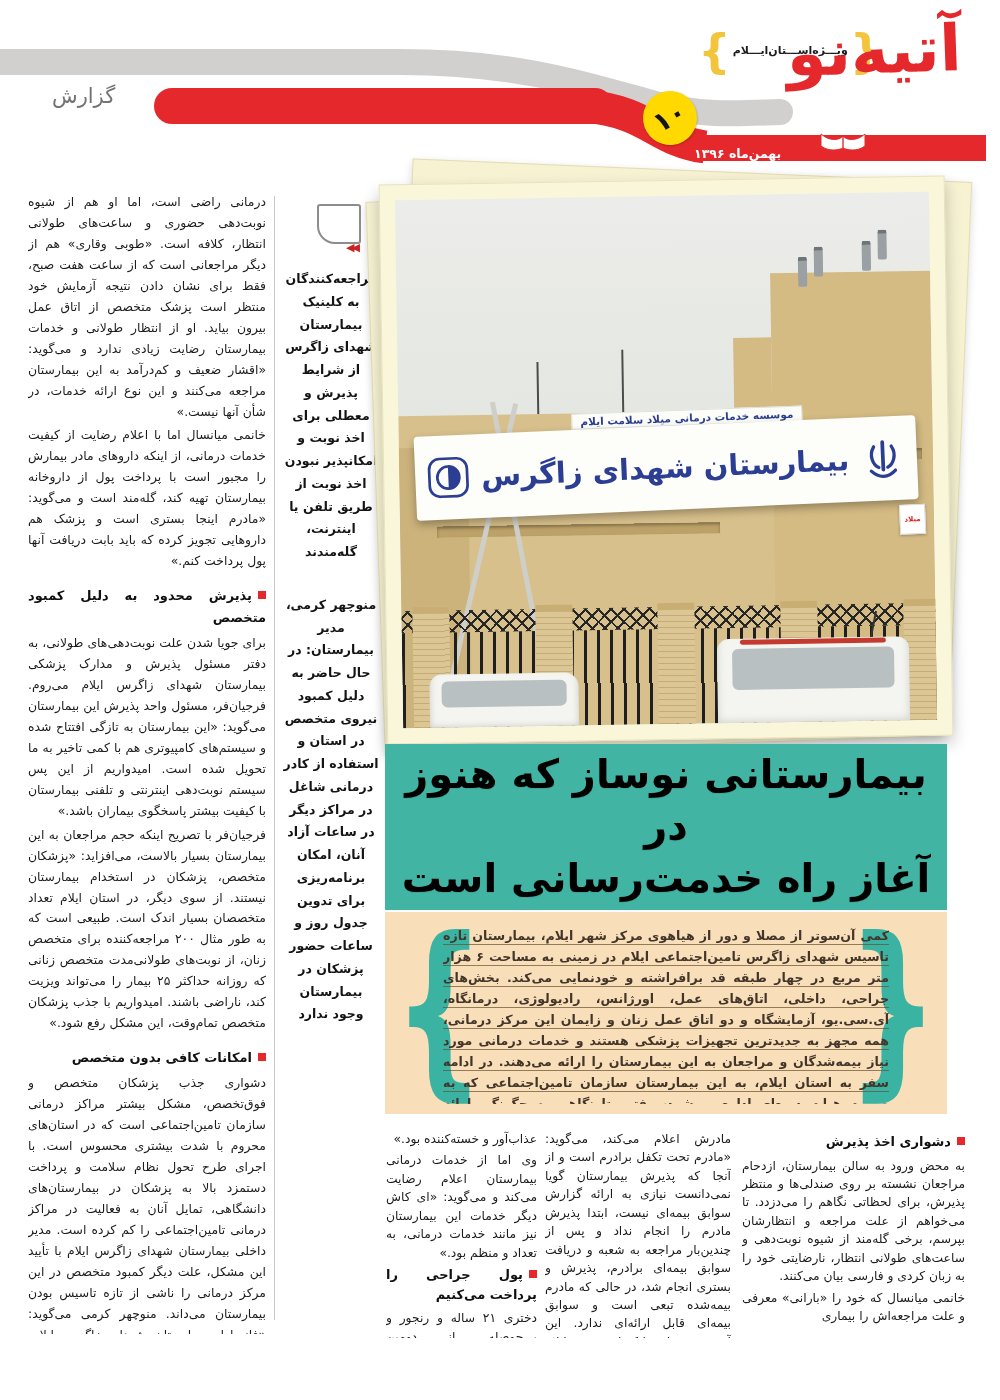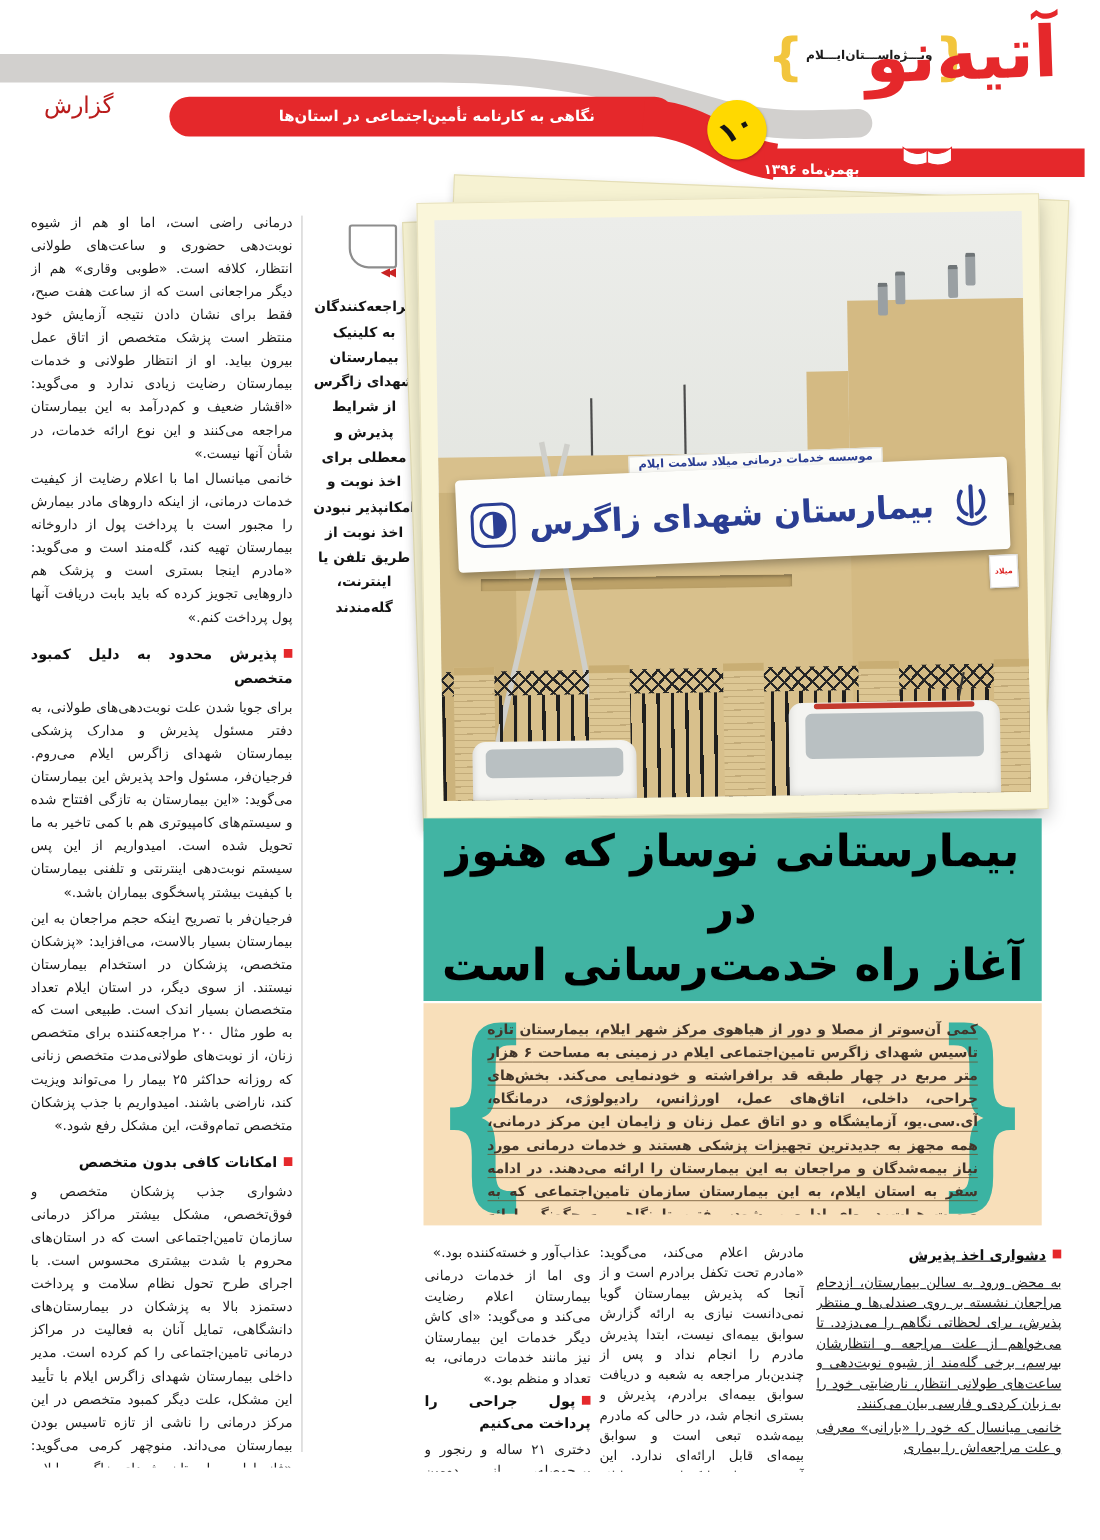--- a/index.html
+++ b/index.html
@@ -1,20 +1,20 @@
 <!DOCTYPE html>
 <html lang="fa"><head>
 <meta charset="utf-8">
 <style>
   html,body{margin:0;padding:0;background:#888;}
   .page{position:relative;width:1000px;height:1400px;background:#ffffff;overflow:hidden;
         font-family:"DejaVu Sans",sans-serif;margin:0 auto;}
   
   .hdr-svg{position:absolute;top:0;left:0;}
-  .section-label{position:absolute;top:84px;left:40px;font-size:21px;color:#b91c1c;direction:rtl;}
+  .section-label{position:absolute;top:84px;left:52px;font-size:21px;color:#737373;direction:rtl;}
   .banner-text{position:absolute;top:88px;left:178px;width:438px;height:36px;line-height:36px;
                color:#fff;font-size:13.5px;font-weight:bold;text-align:center;direction:rtl;}
   .page-circle{position:absolute;top:91px;left:643px;width:54px;height:54px;border-radius:50%;
                background:#ffd900;color:#141414;font-size:27px;font-weight:bold;text-align:center;
                line-height:52px;transform:rotate(-30deg);box-shadow:0 1px 2px rgba(0,0,0,.25);}
   .edition{position:absolute;top:28px;left:698px;display:flex;align-items:center;direction:ltr;}
   .edition .brace{font-size:46px;line-height:1;color:#f2c53d;font-weight:bold;}
   .edition .lines{display:flex;flex-direction:row;text-align:center;font-size:11px;
                   font-weight:bold;color:#1d1d1d;line-height:1.55;direction:rtl;padding:0 2px;}
   .masthead{position:absolute;top:14px;left:756px;width:236px;text-align:center;color:#e5282b;
@@ -94,39 +94,38 @@
   .lead-box{position:absolute;left:385px;top:912px;width:562px;height:202px;background:#f8dfba;}
   .brace-big{position:absolute;top:50%;color:#3bb3a2;font-size:130px;font-weight:bold;
              transform:translateY(-54%) scaleY(1.45);line-height:1;}
   .brace-big.bl{left:8px;} .brace-big.br{right:8px;}
   .lead-text{position:absolute;left:58px;right:58px;top:13px;bottom:10px;direction:rtl;
              text-align:justify;text-align-last:center;font-size:12.6px;font-weight:bold;color:#43352a;
              line-height:1.67;text-decoration:underline;text-decoration-color:rgba(105,80,45,.7);
              text-underline-offset:4px;text-decoration-thickness:1px;overflow:hidden;}
   
   .col-b{font-size:12.3px;line-height:1.5;height:208px;top:1130px;}
-  .col-br{left:742px;width:223px;text-decoration:underline;}
+  .col-br{left:742px;width:223px;}
   .col-bm{left:545px;width:186px;}
   .col-bl{left:386px;width:151px;}
   .col-b .subhead{margin:2px 0 5px 0;}
 </style>
 </head>
 <body>
 
 <div class="page">
 
   <svg class="hdr-svg" width="1000" height="185">
     <path d="M -20 62 L 400 62 C 520 62 590 86 655 104 C 705 117 745 113 780 112" fill="none" stroke="#d2d0ce" stroke-width="26" stroke-linecap="round"></path>
     <path d="M 172 106 L 595 106" fill="none" stroke="#e5282b" stroke-width="36" stroke-linecap="round"></path>
     <path d="M 585 106 C 650 112 655 140 705 147" fill="none" stroke="#e5282b" stroke-width="33"></path>
     <path d="M 695 148 L 986 148" fill="none" stroke="#e5282b" stroke-width="26"></path>
   </svg>
 
   <div class="section-label">گزارش</div>
-  <div class="banner-text">نگاهی به کارنامه تأمین‌اجتماعی در استان‌ها</div>
 
   <div class="edition">
     <span class="brace">{</span>
     <span class="lines">
       <span>ویـــژه</span>
       <span>اســـتان</span>
       <span>ایـــلام</span>
     </span>
     <span class="brace">}</span>
   </div>
@@ -151,20 +150,21 @@
     <p>فرجیان‌فر با تصریح اینکه حجم مراجعان به این بیمارستان بسیار بالاست، می‌افزاید: «پزشکان متخصص، پزشکان در استخدام بیمارستان نیستند. از سوی دیگر، در استان ایلام تعداد متخصصان بسیار اندک است. طبیعی است که به طور مثال ۲۰۰ مراجعه‌کننده برای متخصص زنان، از نوبت‌های طولانی‌مدت متخصص زنانی که روزانه حداکثر ۲۵ بیمار را می‌تواند ویزیت کند، ناراضی باشند. امیدواریم با جذب پزشکان متخصص تمام‌وقت، این مشکل رفع شود.»</p>
     <div class="subhead"><span class="sq"></span><span>امکانات کافی بدون متخصص</span></div>
     <p>دشواری جذب پزشکان متخصص و فوق‌تخصص، مشکل بیشتر مراکز درمانی سازمان تامین‌اجتماعی است که در استان‌های محروم با شدت بیشتری محسوس است. با اجرای طرح تحول نظام سلامت و پرداخت دستمزد بالا به پزشکان در بیمارستان‌های دانشگاهی، تمایل آنان به فعالیت در مراکز درمانی تامین‌اجتماعی را کم کرده است. مدیر داخلی بیمارستان شهدای زاگرس ایلام با تأیید این مشکل، علت دیگر کمبود متخصص در این مرکز درمانی را ناشی از تازه تاسیس بودن بیمارستان می‌داند. منوچهر کرمی می‌گوید: «فاز اول بیمارستان شهدای زاگرس ایلام، اردیبهشت‌ماه امسال تنها برای ارائه خدمات سرپایی وارد مدار بهره‌برداری شد. دو ماه بعد، یعنی در تیرماه، اتاق عمل، ۳۲ تخت بستری و چهار تخت آی.سی.یو این مرکز درمانی فعال شد و در حال حاضر ضریب اشغال تخت بیمارستان با توجه به اینکه بیمارستان تازه افتتاح شده، رو به افزایش است. درمانگاه‌های تخصصی ما نیز به صورت کامل و با ۸ تخصص در نوبت صبح و عصر مشغول خدمت‌رسانی به مراجعان هستند.»</p>
 
   </div>
 
   <div class="col-caption">
     <div class="cap-icon"></div>
     <span class="cap-arrows">◀◀</span>
     <div class="caption">مراجعه‌کنندگان به کلینیک بیمارستان شهدای زاگرس از شرایط پذیرش و معطلی برای اخذ نوبت و امکانپذیر نبودن اخذ نوبت از طریق تلفن یا اینترنت، گله‌مندند</div>
+    <div class="caption">منوچهر کرمی، مدیر بیمارستان: در حال حاضر به دلیل کمبود نیروی متخصص در استان و استفاده از کادر درمانی شاغل در مراکز دیگر در ساعات آزاد آنان، امکان برنامه‌ریزی برای تدوین جدول روز و ساعات حضور پزشکان در بیمارستان وجود ندارد</div>
   </div>
 
   <div class="photo-wrap">
     <div class="paper p1"></div>
     <div class="paper p2"></div>
     <div class="frame">
       <div class="photo">
         <div class="wall-main brick"></div>
         <div class="wall-left brick"></div>
         <div class="tower brick"></div>

